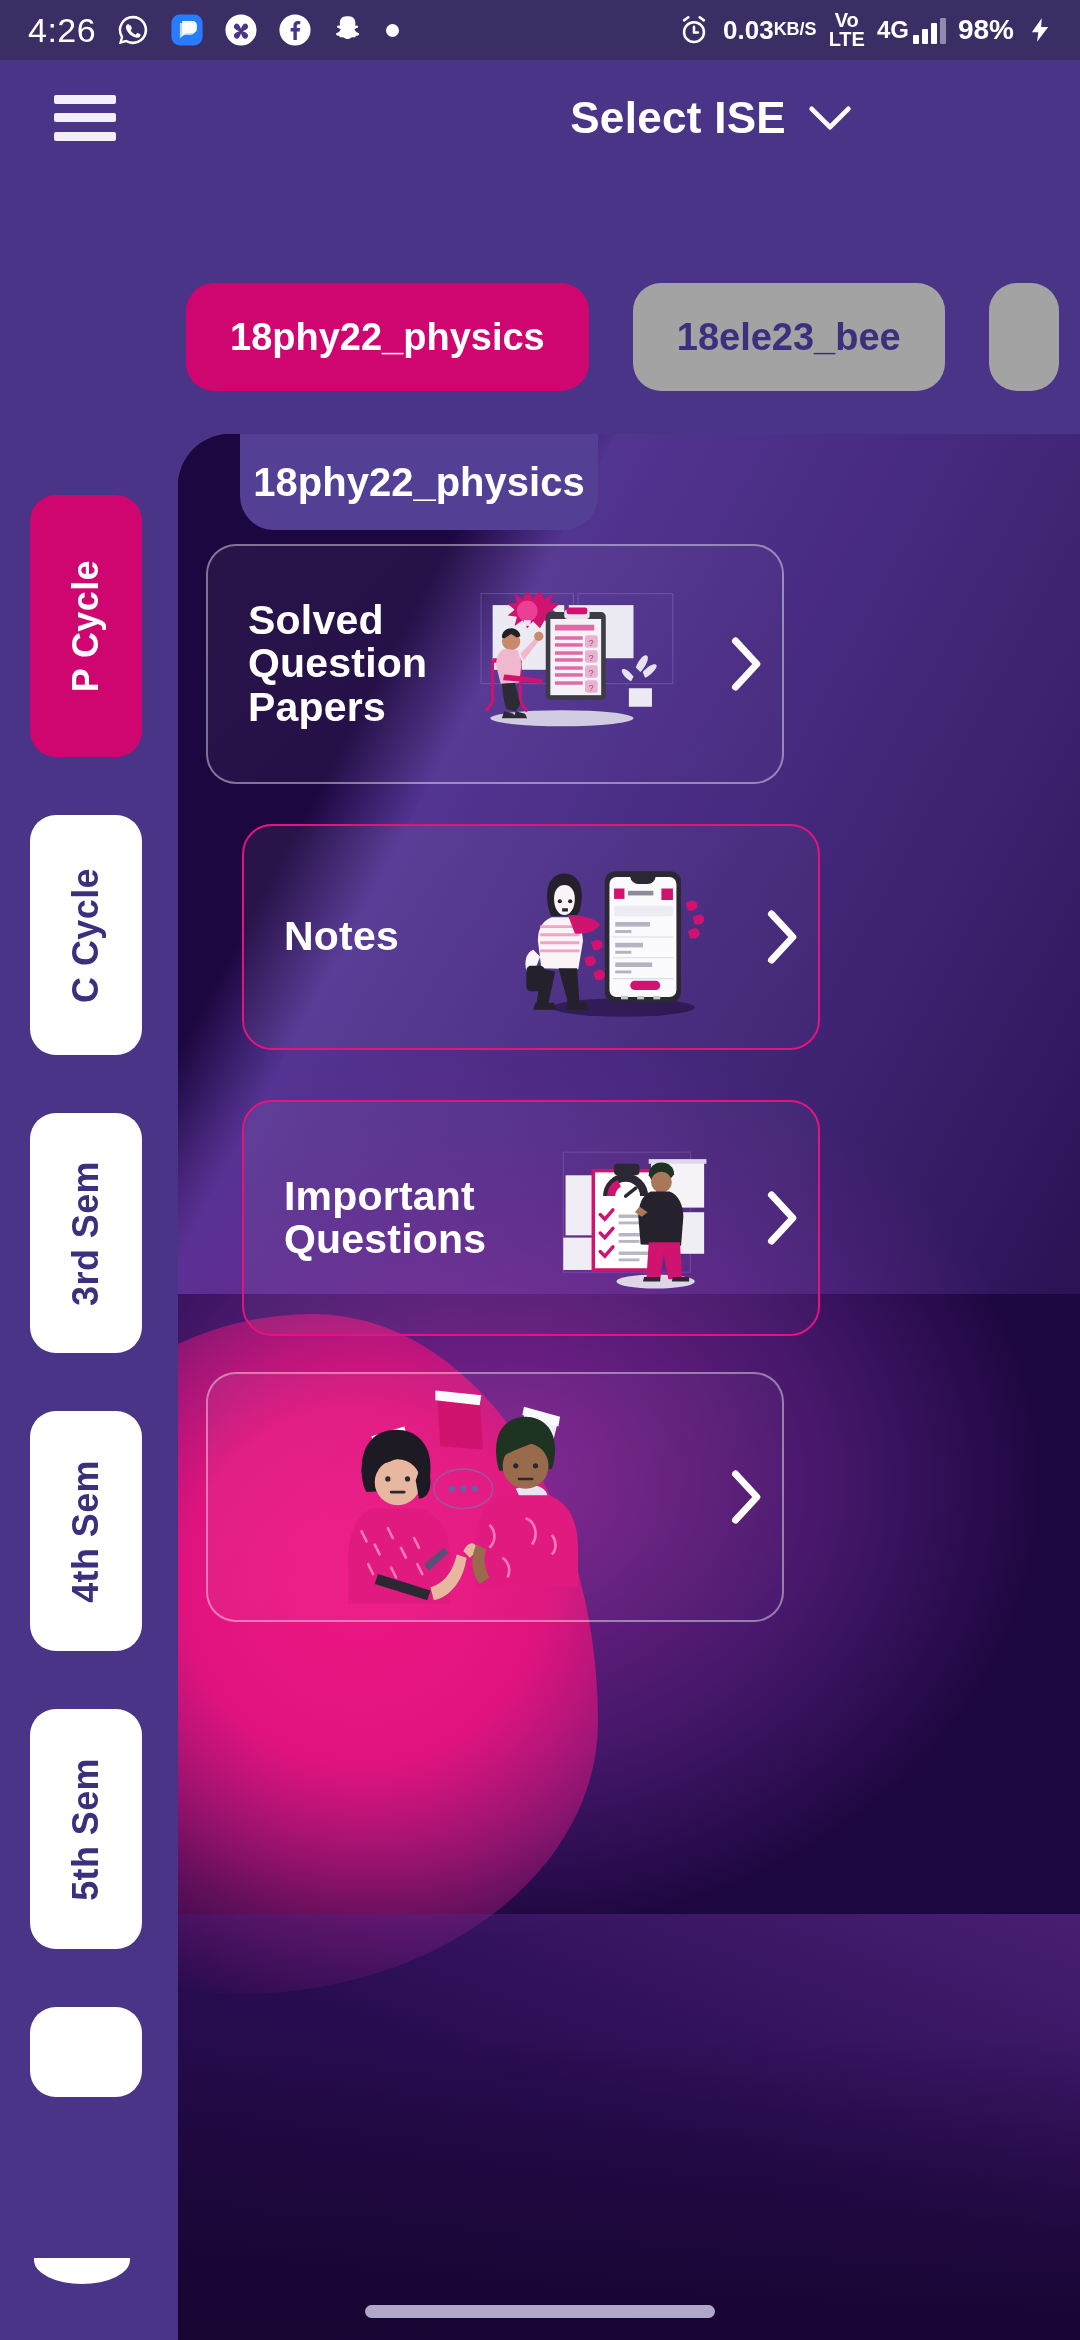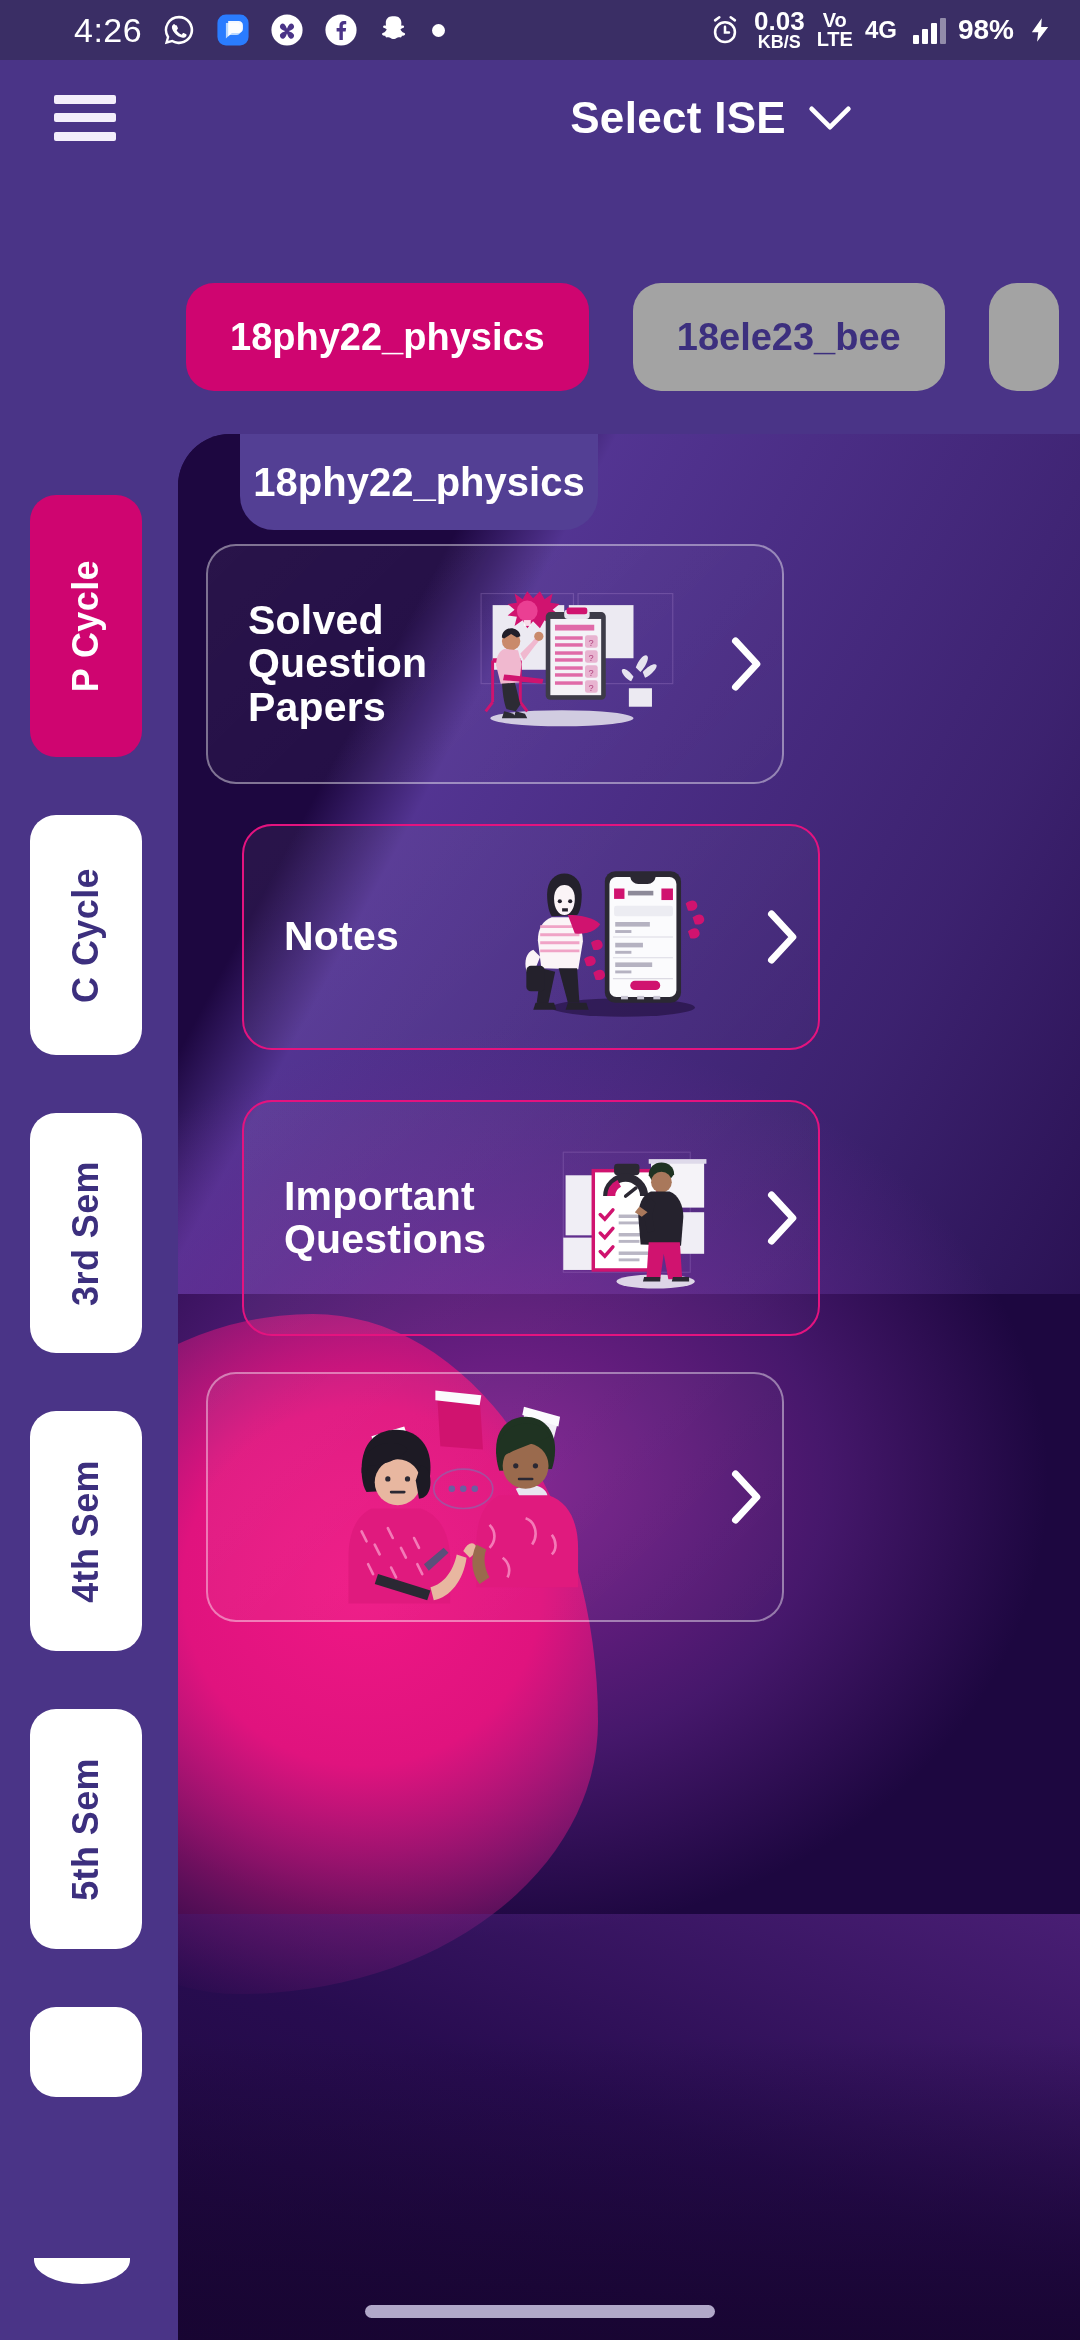--- a/index.html
+++ b/index.html
@@ -8,36 +8,36 @@
     font-family:"Liberation Sans", sans-serif;
     background:#4a3487;
     position:relative;
   }
 
   
   #statusbar{
     position:absolute; left:0; top:0; width:1080px; height:60px;
     background:#3a2e65;
     display:flex; align-items:center; justify-content:space-between;
-    padding:0 26px 0 74px;
+    padding:0 26px 0 28px;
     color:#ffffff;
   }
   .sb-left,.sb-right{ display:flex; align-items:center; }
   .sb-left{ gap:20px; }
   .sb-right{ gap:12px; }
   .sb-time{ font-size:34px; font-weight:400; letter-spacing:.5px; }
   .sb-ico{ width:34px; height:34px; display:block; }
   .sb-dot{ width:13px;height:13px;border-radius:50%;background:#fff;display:block; }
-  .net{ display:flex; flex-direction:column; align-items:center; line-height:.95; }
+  .net{ display:flex; flex-direction:row; align-items:center; line-height:.95; }
   .net b{ font-size:26px; font-weight:bold; }
   .net s{ font-size:18px; font-weight:bold; text-decoration:none; }
   .volte{ display:flex; flex-direction:column; align-items:center; line-height:.95; }
   .volte b{ font-size:20px;font-weight:bold; }
   .volte s{ font-size:20px;font-weight:bold;text-decoration:none; }
-  .gsig{ display:flex; align-items:flex-end; gap:16px; }
+  .gsig{ display:flex; align-items:flex-end; gap:4px; }
   .g4{ font-size:24px; font-weight:bold; }
   .bars{ display:flex; align-items:flex-end; gap:3px; height:26px; }
   .bars i{ width:6px; background:#fff; display:block; border-radius:1px; }
   .bat{ font-size:28px; font-weight:bold; }
 
   
   #appbar{
     position:absolute; left:0; top:60px; width:888px; height:115px;
     display:flex; align-items:center; justify-content:space-between;
     padding:0 36px 0 54px;

